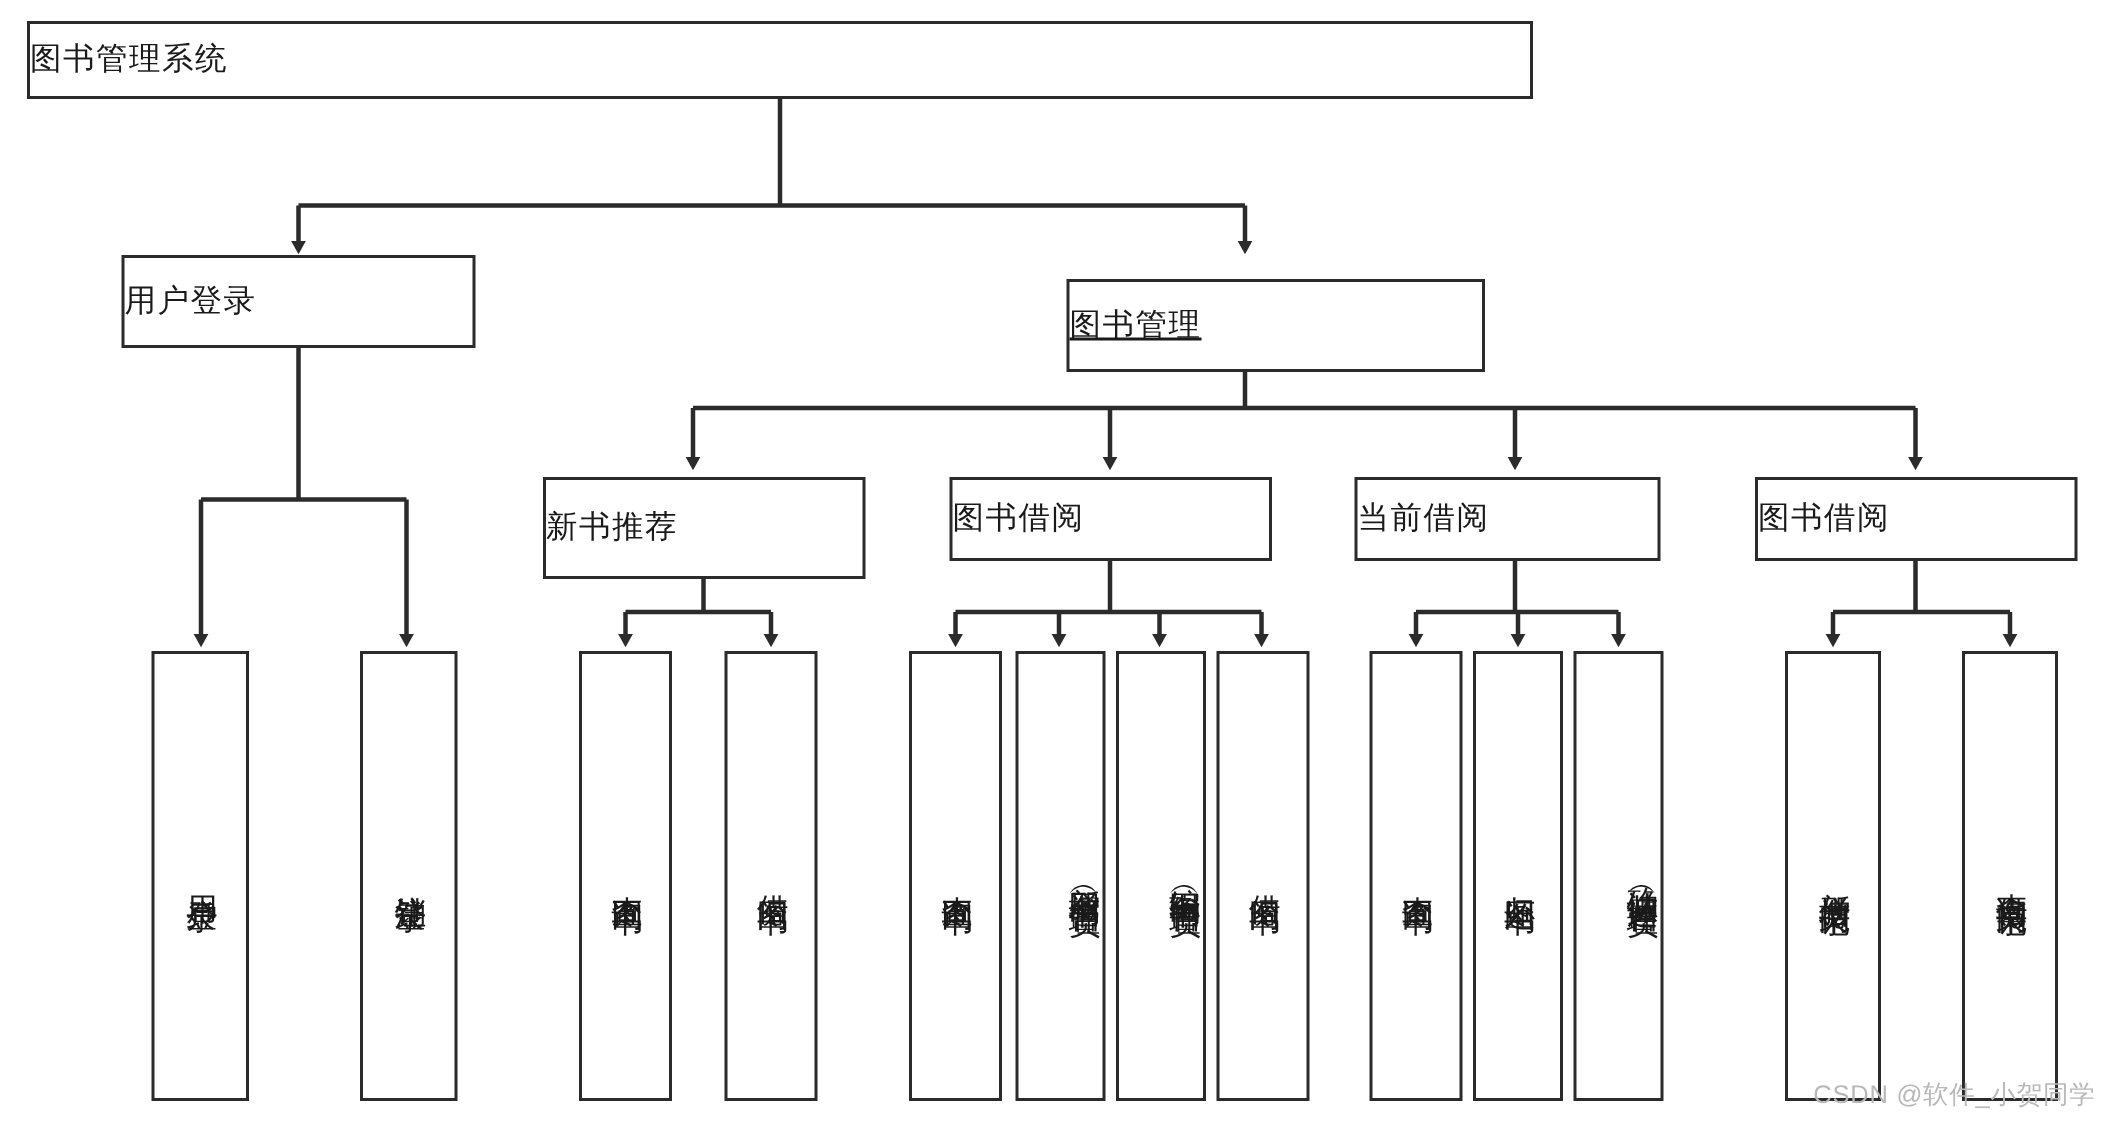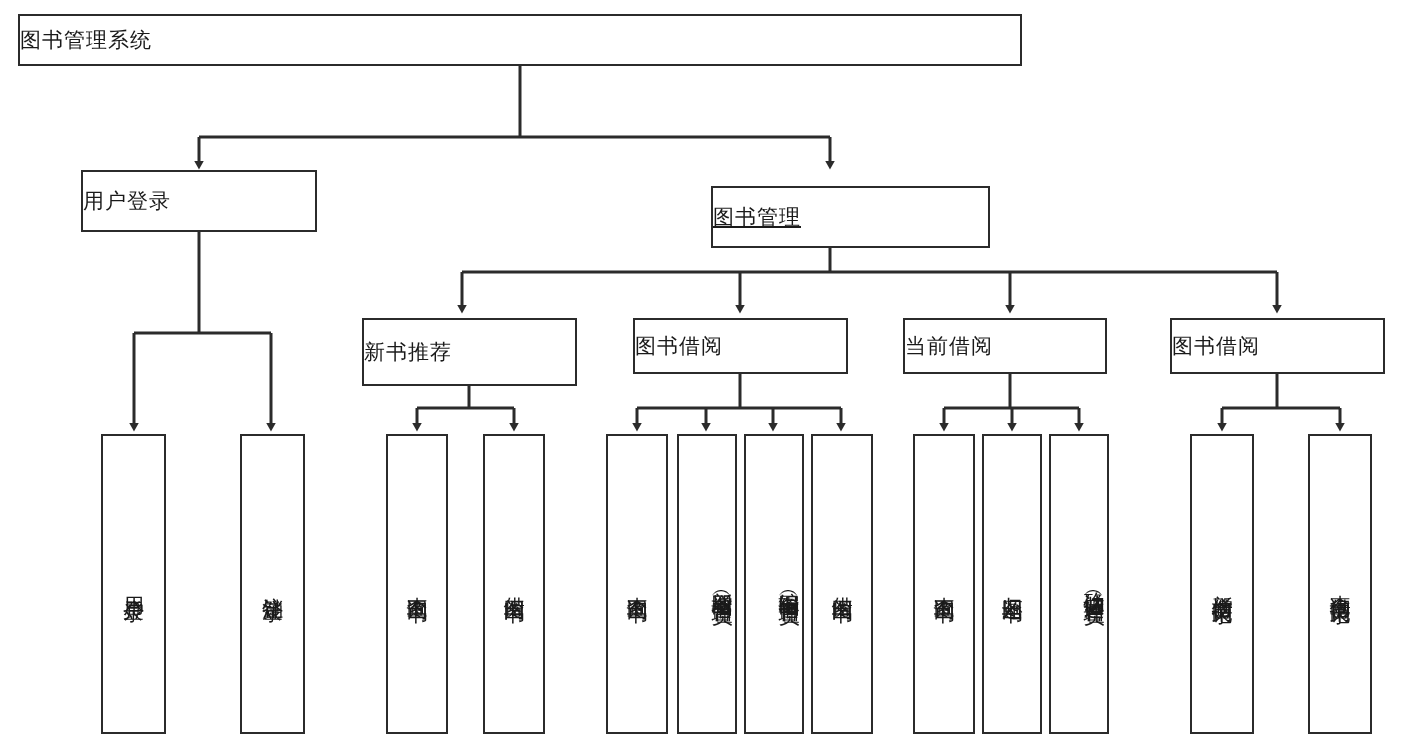--- a/index.html
+++ b/index.html
@@ -201,14 +201,15 @@
   </div>
 
   <div class="node v" style="left:1190px; top:434px; width:64px; height:300px; align-items:center;">
     <span class="txt">新增借阅记录</span>
   </div>
 
   <div class="node v" style="left:1308px; top:434px; width:64px; height:300px; align-items:center;">
     <span class="txt">查询借阅记录</span>
   </div>
 
+  <div class="watermark">CSDN @软件_小贺同学</div>
 
 </div>
 
 </body></html>

